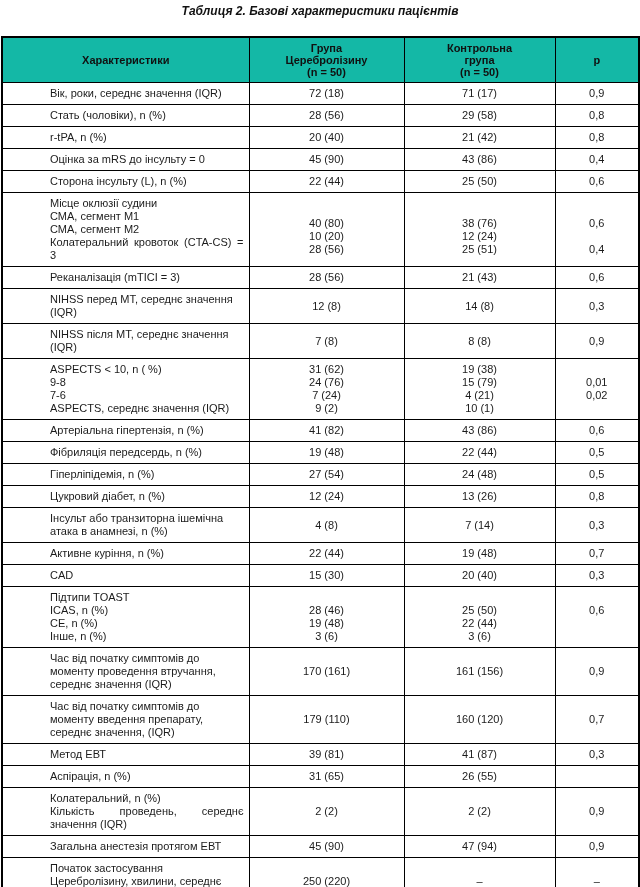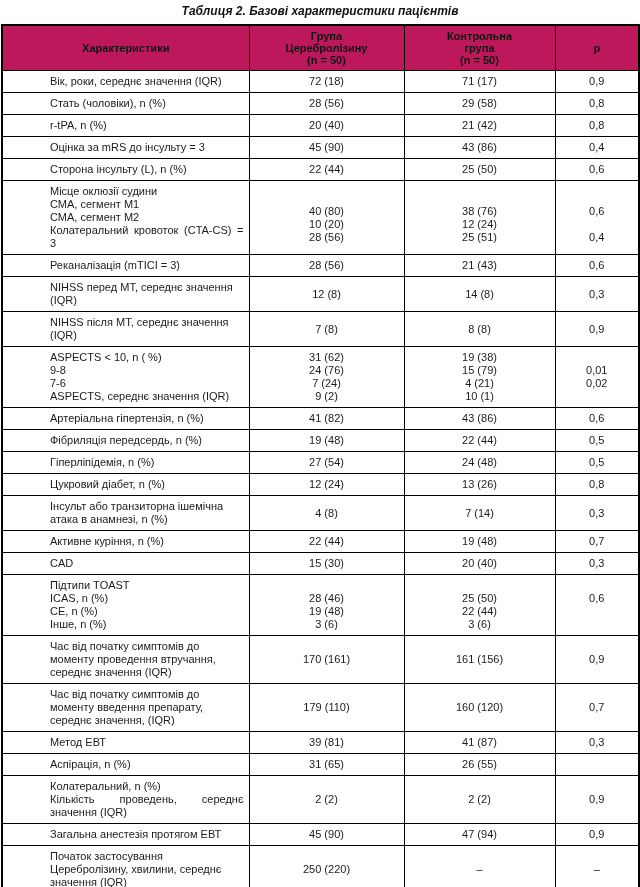--- a/index.html
+++ b/index.html
@@ -9,37 +9,37 @@
     color: #1b1b1b;
     -webkit-font-smoothing: antialiased;
   }
   .page { width: 640px; box-sizing: border-box; padding: 2px 1px 0 1px; }
 
   .table-title {
     text-align: center;
     font-size: 12px;
     font-weight: bold;
     font-style: italic;
-    padding: 2px 0 6px 0;
+    padding: 2px 0 18px 0;
     color: #111;
   }
 
   table.patients {
     width: 637px;
     table-layout: fixed;
     border-collapse: collapse;
     border: 2px solid #000;
   }
   table.patients th, table.patients td {
     border: 1px solid #000;
     box-sizing: border-box;
   }
 
   thead th {
-    background: #be185d;
+    background: #14b8a6;
     font-size: 11px;
     font-weight: bold;
     text-align: center;
     vertical-align: middle;
     line-height: 12px;
     padding: 4px 2px;
     color: #111;
   }
 
   tbody td {
@@ -128,21 +128,21 @@
           </td>
           <td class="c-val">
             <div class="line">21 (42)</div>
           </td>
           <td class="c-val">
             <div class="line">0,8</div>
           </td>
         </tr>
         <tr>
           <td class="c-label">
-            <div class="line">Оцінка за mRS до інсульту = 3</div>
+            <div class="line">Оцінка за mRS до інсульту = 0</div>
           </td>
           <td class="c-val">
             <div class="line">45 (90)</div>
           </td>
           <td class="c-val">
             <div class="line">43 (86)</div>
           </td>
           <td class="c-val">
             <div class="line">0,4</div>
           </td>

